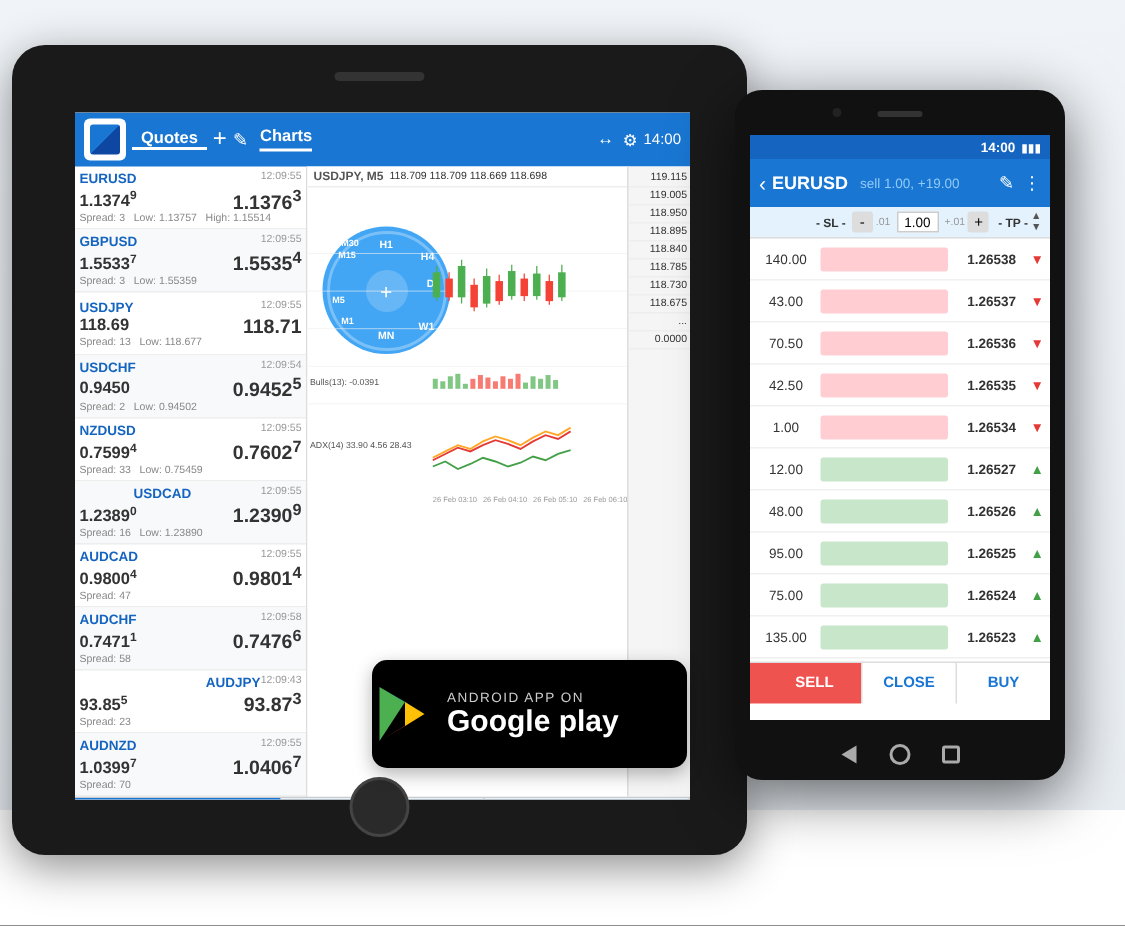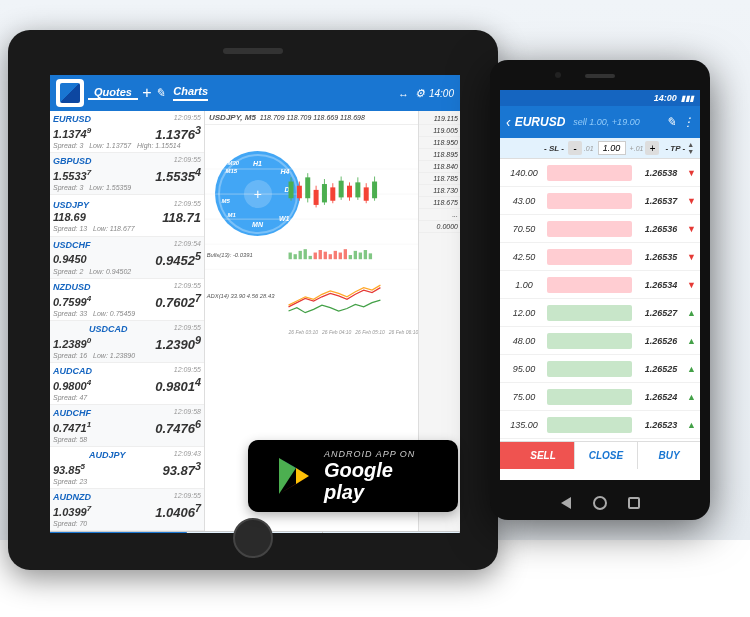--- a/index.html
+++ b/index.html
@@ -10,21 +10,20 @@
       font-family: Arial, sans-serif;
       overflow: hidden;
       position: relative;
     }
 
     .scene {
       width: 750px;
       height: 540px;
       position: relative;
       background: linear-gradient(180deg, #f0f4f8 0%, #e8edf2 100%);
-      font-style: italic;
     }
 
     
     .tablet {
       position: absolute;
       left: 8px;
       top: 30px;
       width: 490px;
       height: 540px;
       background: #1a1a1a;
@@ -557,21 +556,21 @@
     .gplay-badge {
       position: absolute;
       bottom: 28px;
       left: 248px;
       width: 210px;
       height: 72px;
       background: #000;
       border-radius: 10px;
       display: flex;
       align-items: center;
-      padding: 8px 26px;
+      padding: 8px 0;
       gap: 10px;
       box-shadow: 0 4px 12px rgba(0,0,0,0.3);
     }
     .gplay-icon {
       width: 40px;
       height: 40px;
       flex-shrink: 0;
     }
     .gplay-text {
       display: flex;
@@ -725,21 +724,21 @@
               <span class="quote-name">AUDCHF</span>
               <span class="quote-time">12:09:58</span>
             </div>
             <div class="quote-prices">
               <span class="quote-price">0.7471<sup>1</sup></span>
               <span class="quote-price-high">0.7476<sup>6</sup></span>
             </div>
             <div class="quote-low-high">Spread: 58</div>
           </div>
           <div class="quote-row">
-            <div style="display:flex;justify-content:space-between;margin-left:36px;">
+            <div style="display:flex;justify-content:flex-end;margin-left:36px;">
               <span class="quote-name">AUDJPY</span>
               <span class="quote-time">12:09:43</span>
             </div>
             <div class="quote-prices">
               <span class="quote-price">93.85<sup>5</sup></span>
               <span class="quote-price-high">93.87<sup>3</sup></span>
             </div>
             <div class="quote-low-high">Spread: 23</div>
           </div>
           <div class="quote-row">

